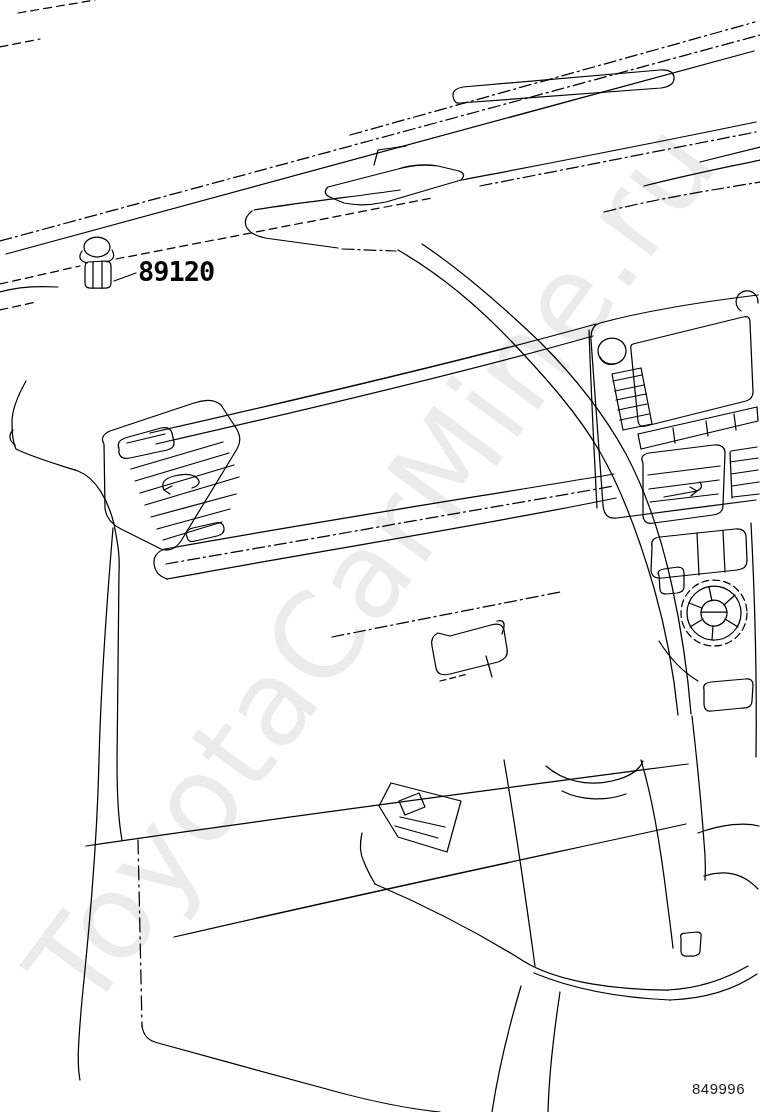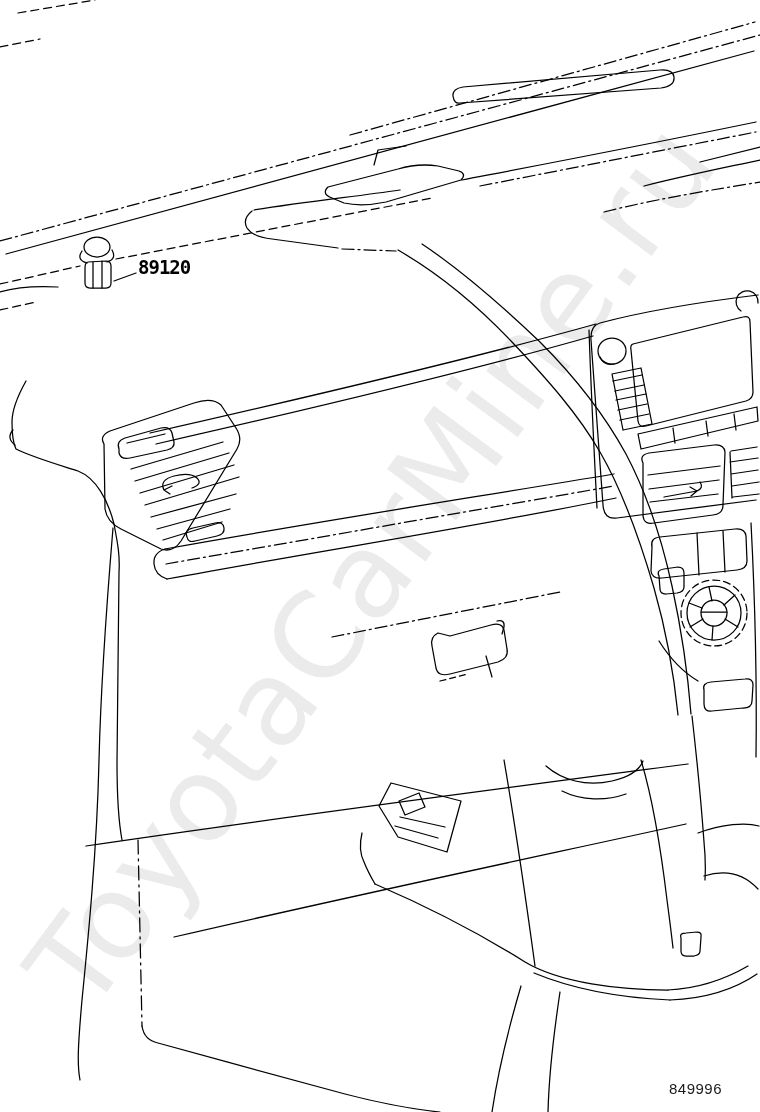--- a/index.html
+++ b/index.html
@@ -11,25 +11,25 @@
     position:absolute;left:372px;top:565px;
     transform:translate(-50%,-50%) rotate(-53.5deg);
     font-family:"DejaVu Sans",sans-serif;
     font-size:118px;letter-spacing:2px;white-space:nowrap;
     color:#ebebeb;z-index:0;user-select:none;
   }
   svg.art{position:absolute;left:0;top:0;z-index:1;}
   .callout{
     position:absolute;left:138px;top:258px;z-index:2;
     font-family:"DejaVu Sans Mono","Liberation Mono",monospace;
-    font-weight:bold;font-size:19px;letter-spacing:-1px;color:#000;
+    font-weight:bold;font-size:27px;letter-spacing:-1px;color:#000;
     line-height:1;cursor:pointer;
   }
   .fig-num{
-    position:absolute;left:669px;top:1080px;z-index:2;
+    position:absolute;left:692px;top:1080px;z-index:2;
     font-family:"Liberation Sans",sans-serif;
     font-size:15px;color:#1a1a1a;letter-spacing:0.5px;
   }
 </style>
 </head>
 <body>
 
 <div class="stage">
 
   <div class="watermark">ToyotaCarMine.ru</div>

